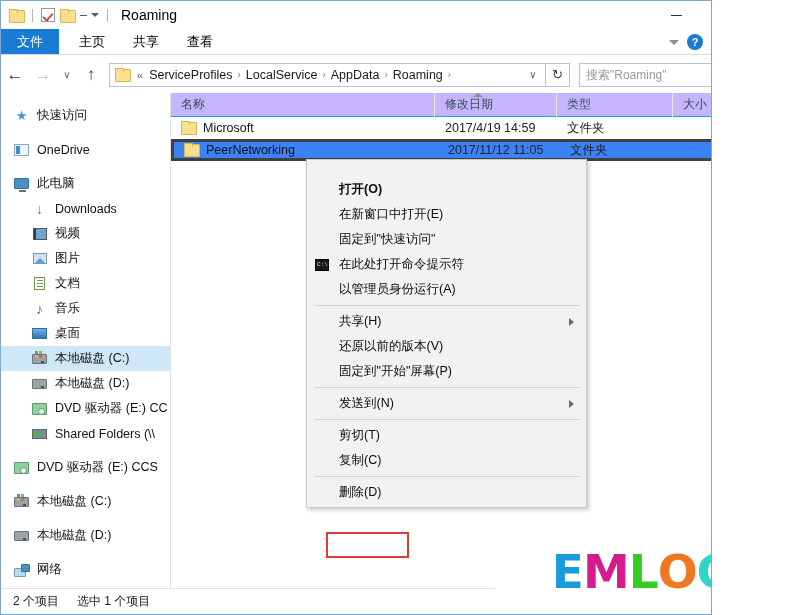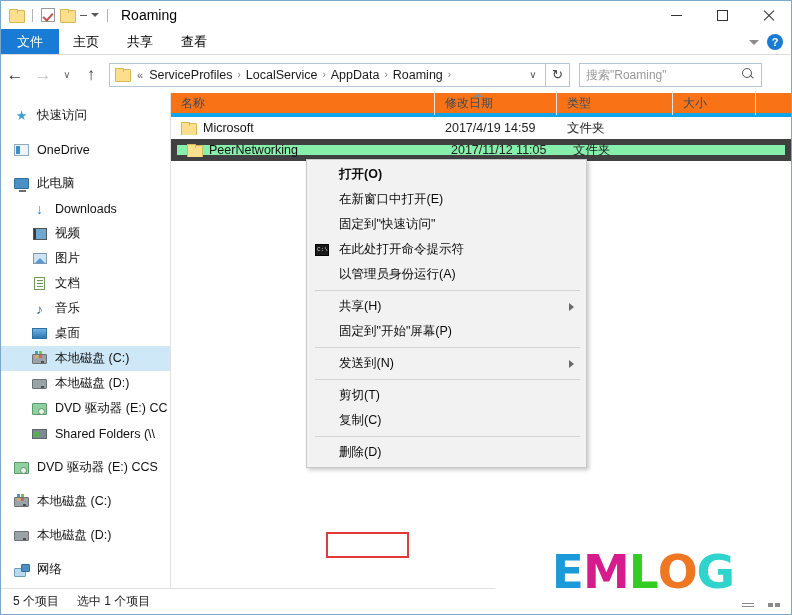--- a/index.html
+++ b/index.html
@@ -5,21 +5,21 @@
   * { box-sizing: border-box; margin: 0; padding: 0; }
   html, body {
     width: 792px; height: 615px;
     font-family: "Liberation Sans", "DejaVu Sans", sans-serif;
     font-size: 12px;
     background: #ffffff;
     overflow: hidden;
   }
   #app {
     position: relative;
-    width: 792px; height: 615px;
+    width: 712px; height: 615px;
     background: #ffffff;
     border: 1px solid #7ba7cc;
     overflow: hidden;
   }
 
   
   .titlebar {
     position: absolute; left: 0; top: 0; width: 790px; height: 28px;
     background: #ffffff;
     display: flex; align-items: center;
@@ -79,21 +79,21 @@
     position: absolute; left: 0; top: 28px; width: 790px; height: 26px;
     background: #ffffff; display: flex; align-items: stretch;
     border-bottom: 1px solid #dcdcdc;
   }
   .rtab {
     display: flex; align-items: center; justify-content: center;
     padding: 0 14px; font-size: 13px; color: #000; cursor: default;
   }
   .rtab.file {
     background: #1a7bd4; color: #ffffff; font-weight: normal;
-    padding: 0 16px; margin-right: 0;
+    padding: 0 16px; margin-right: 6px;
   }
   .ribbon-right {
     position: absolute; right: 4px; top: 28px; height: 26px;
     display: flex; align-items: center; gap: 8px;
   }
   .chev-dn {
     width: 0; height: 0; border-left: 5px solid transparent;
     border-right: 5px solid transparent; border-top: 5px solid #8c8c8c;
   }
   .help-ico {
@@ -273,60 +273,60 @@
     width: 7px; height: 6px; background: #4a90c4;
     border: 1px solid #2e6f9e; border-radius: 1px;
   }
 
   
   .filepane {
     flex: 1; height: 495px; background: #ffffff; position: relative;
   }
   .colheader {
     height: 24px; display: flex; align-items: center;
-    border-bottom: 4px solid #0ea5e9; background: #f97316;
+    border-bottom: 1px solid #0ea5e9; background: #c4b5fd;
   }
   .colheader .ch {
     font-size: 12px; color: #3a4a5a; padding-left: 10px;
     height: 24px; display: flex; align-items: center;
     border-right: 1px solid #e5e5e5;
   }
   .ch.c-name { width: 264px; }
   .ch.c-date { width: 122px; }
   .ch.c-type { width: 116px; }
   .ch.c-size { width: 83px; }
   .ch.c-last { flex: 1; border-right: none; }
   .sortcaret {
     position: absolute; left: 302px; top: 0px;
     width: 0; height: 0; border-left: 5px solid transparent;
     border-right: 5px solid transparent; border-bottom: 4px solid #8c8c8c;
   }
   .frow {
     height: 22px; display: flex; align-items: center; font-size: 12.5px; color: #111;
   }
-  .frow.selected { background: #86efac; border: 6px solid #404040; height: 22px; }
-  .fcell { display: flex; align-items: flex-end; overflow: hidden; white-space: nowrap; }
+  .frow.selected { background: #3b82f6; border: 3px solid #404040; height: 22px; }
+  .fcell { display: flex; align-items: flex-start; overflow: hidden; white-space: nowrap; }
   .fc-name { width: 264px; padding-left: 10px; }
   .fc-date { width: 122px; padding-left: 10px; color: #222; }
   .fc-type { width: 116px; padding-left: 10px; color: #222; }
   .fc-size { width: 83px; padding-left: 10px; }
   .row-folder { margin-right: 7px; }
 
   
   .ctxmenu {
     position: absolute; left: 305px; top: 158px; width: 281px;
     background: #f2f2f2; border: 1px solid #c9c9c9;
     box-shadow: 2px 2px 4px rgba(0,0,0,0.22);
     padding: 2px 0; z-index: 40;
   }
   .mi {
     height: 25px; display: flex; align-items: center;
     padding-left: 4px; font-size: 12.5px; color: #0a0a0a; position: relative;
   }
-  .mi.bold { font-weight: bold; }
+  .mi.bold { font-weight: bold; margin-top: 15px; }
   .mi-ico {
     width: 22px; height: 18px; flex: 0 0 auto;
     display: flex; align-items: center; justify-content: center; margin-right: 6px;
   }
   .mi-label { white-space: nowrap; }
   .mi-arrow {
     position: absolute; right: 12px; top: 50%; transform: translateY(-50%);
     width: 0; height: 0;
     border-top: 4px solid transparent; border-bottom: 4px solid transparent;
     border-left: 5px solid #6a6a6a;
@@ -639,20 +639,24 @@
         <span class="mi-label">以管理员身份运行(A)</span>
       </div>
       <div class="msep"></div>
       <div class="mi">
         <span class="mi-ico"></span>
         <span class="mi-label">共享(H)</span>
         <span class="mi-arrow"></span>
       </div>
       <div class="mi">
         <span class="mi-ico"></span>
+        <span class="mi-label">还原以前的版本(V)</span>
+      </div>
+      <div class="mi">
+        <span class="mi-ico"></span>
         <span class="mi-label">固定到"开始"屏幕(P)</span>
       </div>
       <div class="msep"></div>
       <div class="mi">
         <span class="mi-ico"></span>
         <span class="mi-label">发送到(N)</span>
         <span class="mi-arrow"></span>
       </div>
       <div class="msep"></div>
       <div class="mi">
@@ -674,21 +678,21 @@
 
   <div class="watermark" id="watermark">
       <span style="color: rgb(27, 154, 218);">E</span>
       <span style="color: rgb(214, 27, 140);">M</span>
       <span style="color: rgb(51, 204, 34);">L</span>
       <span style="color: rgb(239, 119, 34);">O</span>
       <span style="color: rgb(47, 212, 204);">G</span>
     </div>
 
   <div class="statusbar">
-    <span>5 个项目</span>
+    <span>2 个项目</span>
     <span>选中 1 个项目</span>
     <span class="status-right">
       <span class="viewbtn">
           <span class="vb-list"></span>
         </span>
       <span class="viewbtn">
           <span class="vb-tiles"></span>
         </span>
     </span>
   </div>

